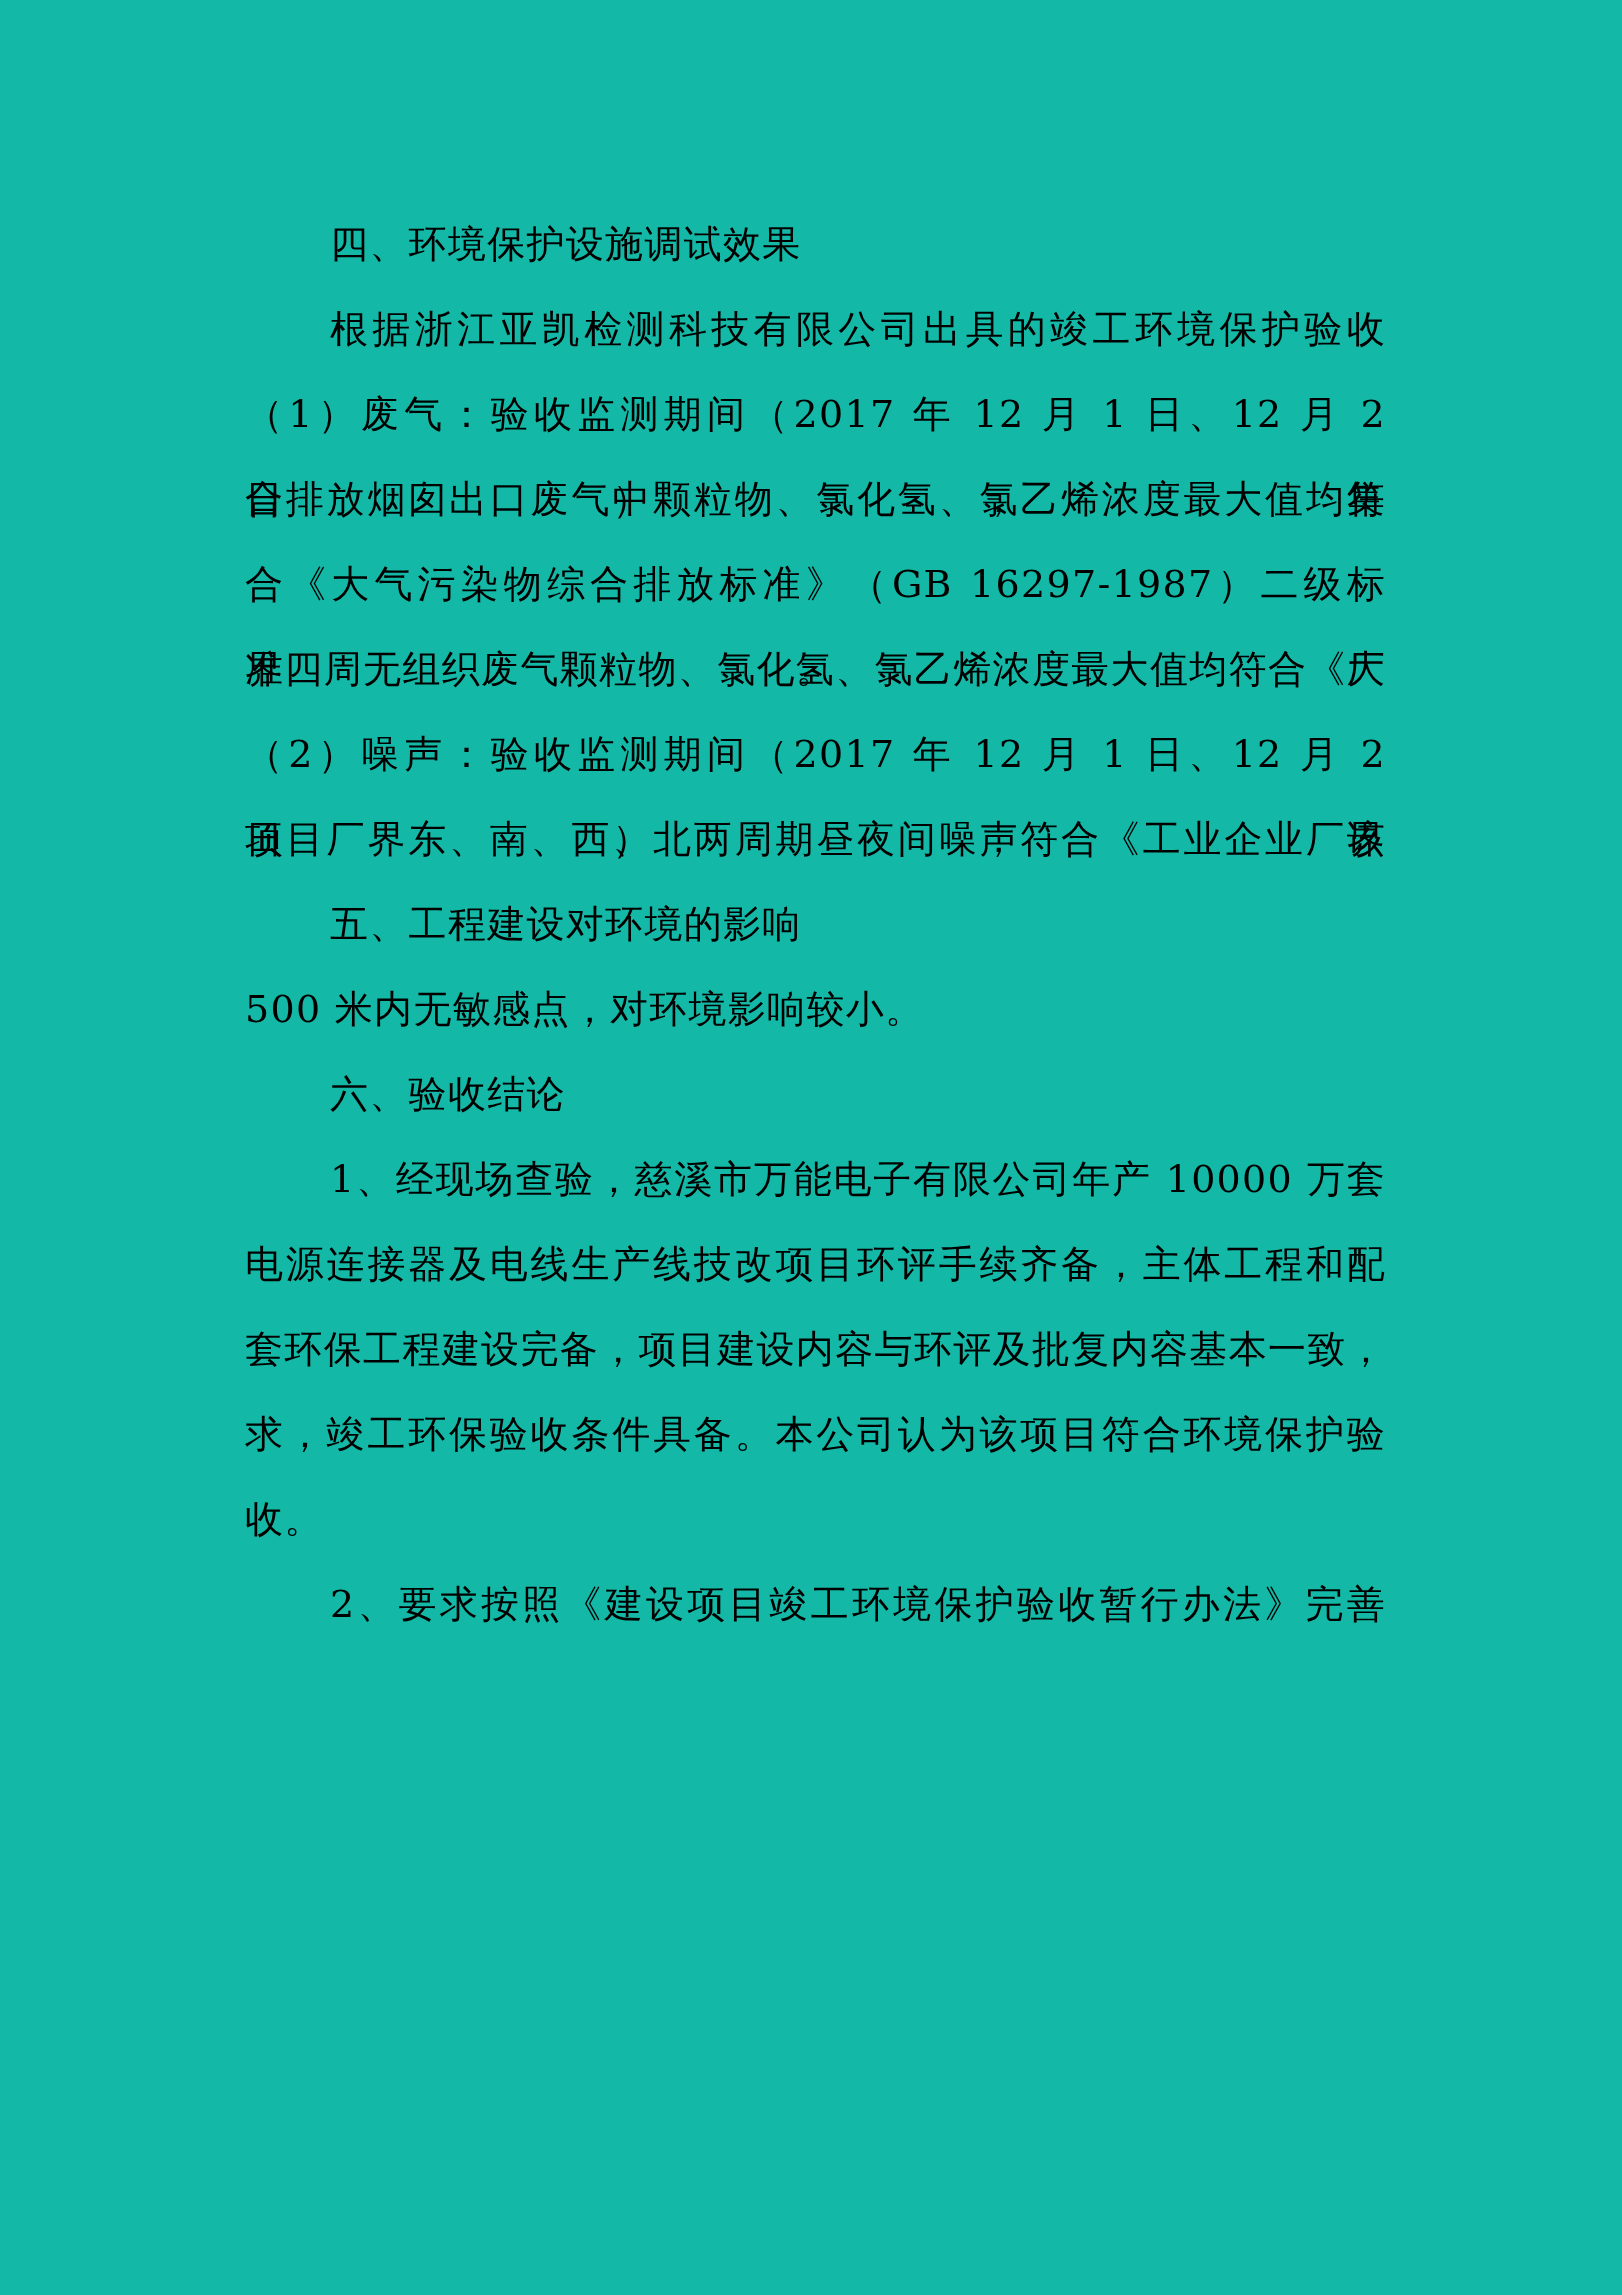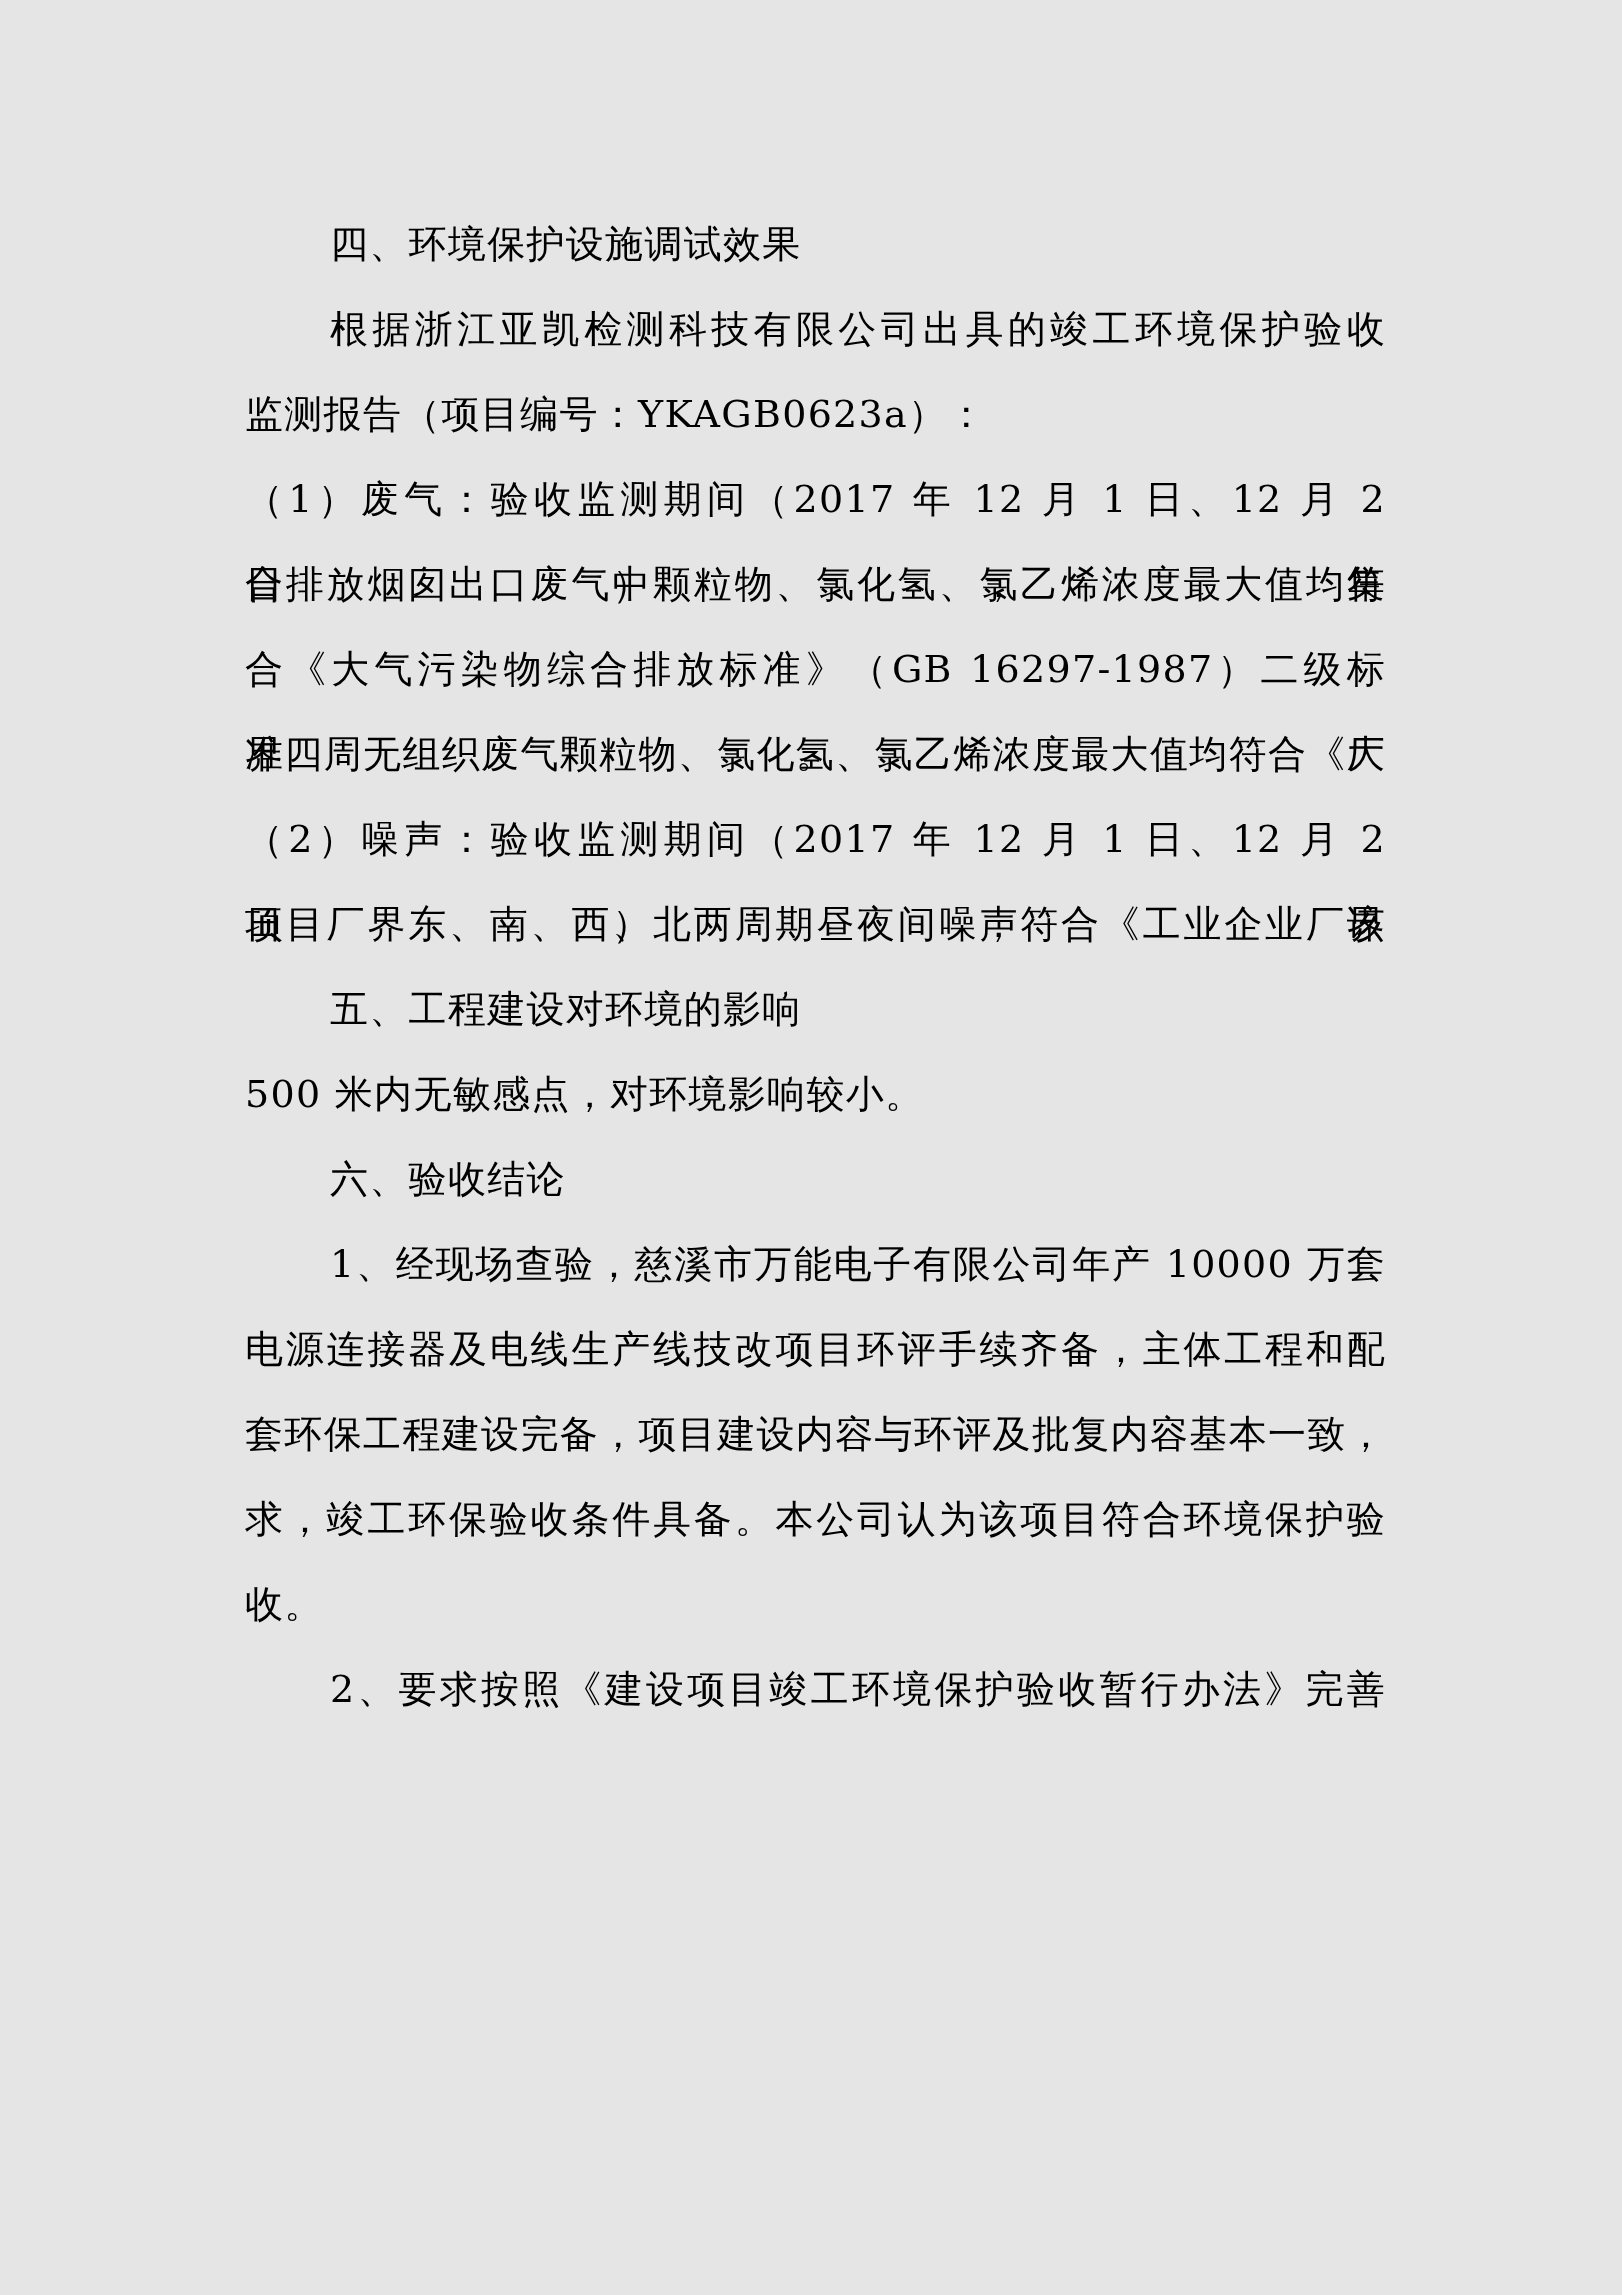--- a/index.html
+++ b/index.html
@@ -11,21 +11,21 @@
     width: 1623px;
     height: 2295px;
     position: relative;
     font-family: "DejaVu Serif", "Liberation Serif", serif;
   }
   .page {
     position: absolute;
     left: 0; top: 0;
     width: 1623px;
     height: 2295px;
-    background: #e5e5e5;
+    background: #14b8a6;
     color: #000000;
     overflow: hidden;
   }
   .content {
     padding: 202px 237px 0 245px; 
   }
   .line {
     font-size: 38px;
     line-height: 85px;
     height: 85px;
@@ -44,21 +44,20 @@
     padding-left: 85px;
   }
 </style>
 </head>
 <body>
 
 <div class="page">
   <div class="content">
     <div class="line indent">四、环境保护设施调试效果</div>
     <div class="line indent fill">根据浙江亚凯检测科技有限公司出具的竣工环境保护验收</div>
-    <div class="line">监测报告（项目编号：YKAGB0623a）：</div>
     <div class="line fill">（1）废气：验收监测期间（2017 年 12 月 1 日、12 月 2 日），集</div>
     <div class="line fill">合排放烟囱出口废气中颗粒物、氯化氢、氯乙烯浓度最大值均符</div>
     <div class="line fill">合《大气污染物综合排放标准》（GB 16297-1987）二级标准。厂</div>
     <div class="line fill">界四周无组织废气颗粒物、氯化氢、氯乙烯浓度最大值均符合《大</div>
     <div class="line fill">（2）噪声：验收监测期间（2017 年 12 月 1 日、12 月 2 日），该</div>
     <div class="line fill">项目厂界东、南、西、北两周期昼夜间噪声符合《工业企业厂界</div>
     <div class="line indent">五、工程建设对环境的影响</div>
     <div class="line">500 米内无敏感点，对环境影响较小。</div>
     <div class="line indent">六、验收结论</div>
     <div class="line indent fill">1、经现场查验，慈溪市万能电子有限公司年产 10000 万套</div>

